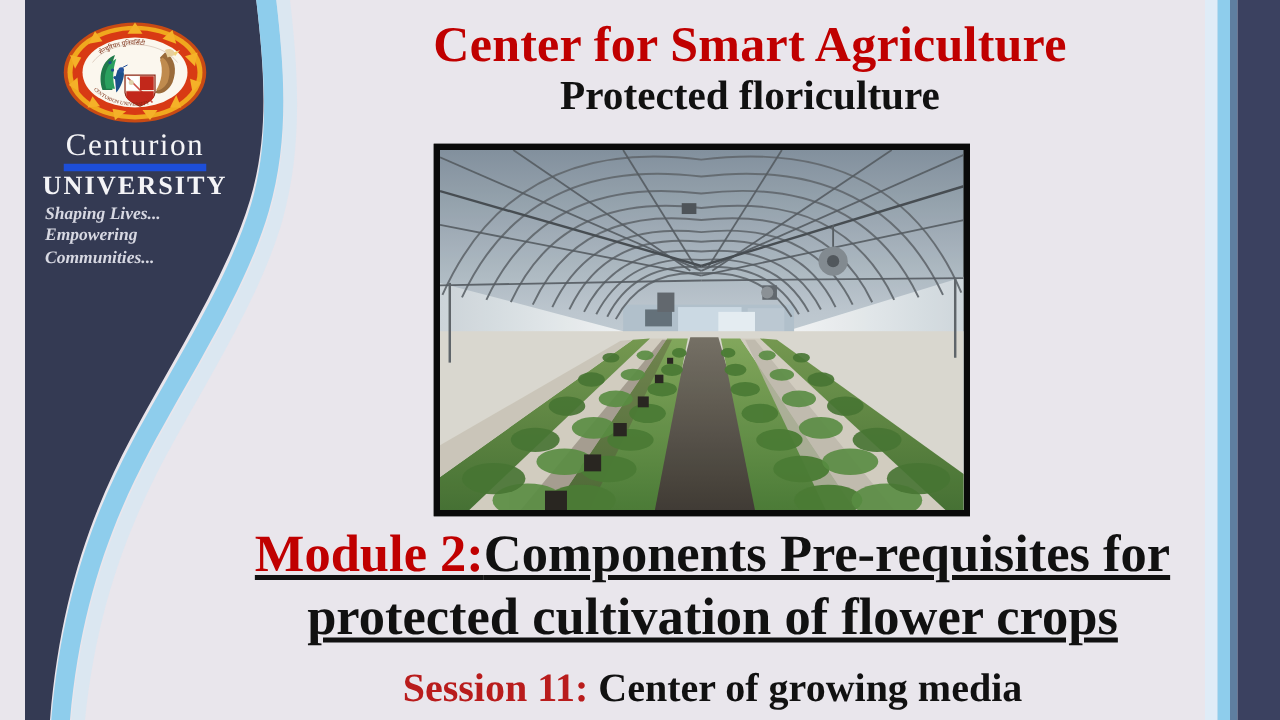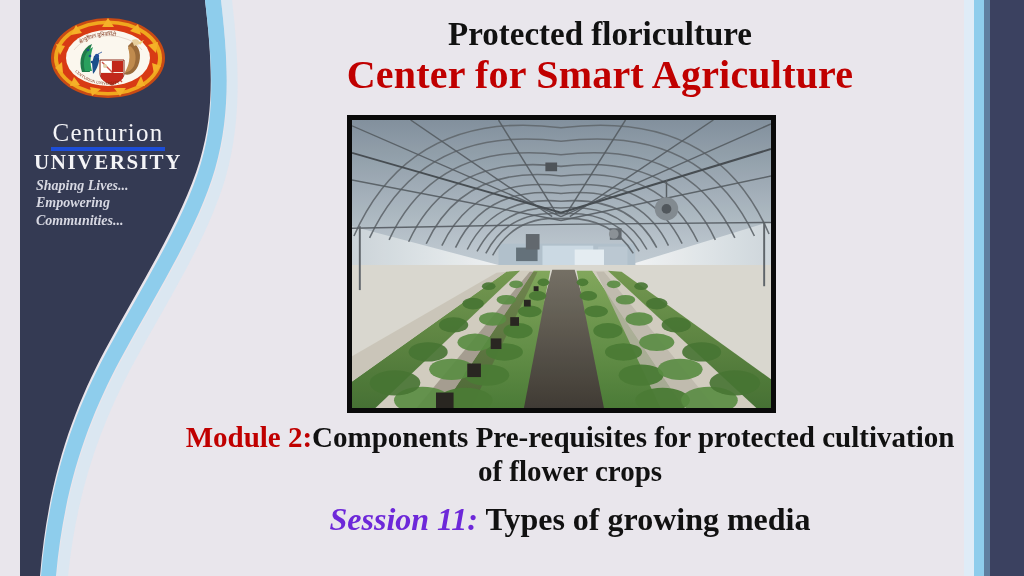--- a/index.html
+++ b/index.html
@@ -46,24 +46,24 @@
     height: 84px;
     margin: 0 auto 2px auto;
     display: block;
   }
   .brand-line-1 {
     font-family: "Liberation Serif", "DejaVu Serif", serif;
     font-size: 25px;
     letter-spacing: 1.2px;
     color: #f4f4f7;
     line-height: 1.02;
-    border-bottom: 4px solid #1d4ed8;
+    border-bottom: 6px solid #1d4ed8;
     display: inline-block;
     padding: 0 2px 1px 2px;
-    margin: 18px 0 0 0;
+    margin: 2px 0 0 0;
   }
   .brand-line-2 {
     font-family: "Liberation Serif", "DejaVu Serif", serif;
     font-size: 21px;
     letter-spacing: 1.6px;
     color: #f4f4f7;
     line-height: 1.05;
     display: block;
     margin: 0;
     font-weight: bold;
@@ -123,35 +123,36 @@
   
   #footer-wrap {
     position: absolute;
     left: 175px;
     top: 420px;
     width: 790px;
     text-align: center;
     z-index: 4;
   }
   #module-line {
-    font-size: 29px;
+    font-size: 42px;
     font-weight: bold;
     color: #111111;
     line-height: 1.18;
     margin: 0;
+    text-decoration: underline;
   }
   #module-line .accent { color: #c00000; }
   #session-line {
     font-size: 32px;
     font-weight: bold;
     color: #111111;
     line-height: 1.2;
     margin: 12px 0 0 0;
   }
-  #session-line .accent { color: #6d28d9; font-style: italic; }
+  #session-line .accent { color: #b91c1c; }
 </style>
 </head>
 <body>
 
 <div id="slide">
 
   <svg id="left-decor" viewBox="0 0 260 576" preserveAspectRatio="none">
     <path d="M20,0 L205,0 C212,60 215,110 200,160
              C182,220 140,285 105,350
              C72,412 48,480 40,576 L20,576 Z" fill="#343a53"></path>
@@ -246,22 +247,22 @@
     <span class="brand-line-1">Centurion</span>
     <span class="brand-line-2">UNIVERSITY</span>
 
     <div class="brand-tagline">
       <div>Shaping Lives...</div>
       <div>Empowering Communities...</div>
     </div>
   </div>
 
   <div id="heading-wrap">
+    <div id="title-main">Center for Smart Agriculture</div>
     <div id="title-sub">Protected floriculture</div>
-    <div id="title-main">Center for Smart Agriculture</div>
   </div>
 
   <div id="photo-frame">
     <svg id="photo-svg" viewBox="0 0 429 298" preserveAspectRatio="none">
       <defs>
         <linearGradient id="skyRoof" x1="0" y1="0" x2="0" y2="1">
           <stop offset="0%" stop-color="#7d8c99"></stop>
           <stop offset="45%" stop-color="#b9c4cc"></stop>
           <stop offset="100%" stop-color="#e2e7ea"></stop>
         </linearGradient>
@@ -420,16 +421,16 @@
         <line x1="8" y1="110" x2="8" y2="176"></line>
         <line x1="422" y1="106" x2="422" y2="172"></line>
       </g>
 
       <rect width="429" height="298" fill="#ffffff" opacity="0.045"></rect>
     </svg>
   </div>
 
   <div id="footer-wrap">
     <div id="module-line"><span class="accent">Module 2:</span><span>Components Pre-requisites for protected cultivation of flower crops</span></div>
-    <div id="session-line"><span class="accent">Session 11:</span><span> Types of growing media</span></div>
+    <div id="session-line"><span class="accent">Session 11:</span><span> Center of growing media</span></div>
   </div>
 
 </div>
 
 </body></html>

